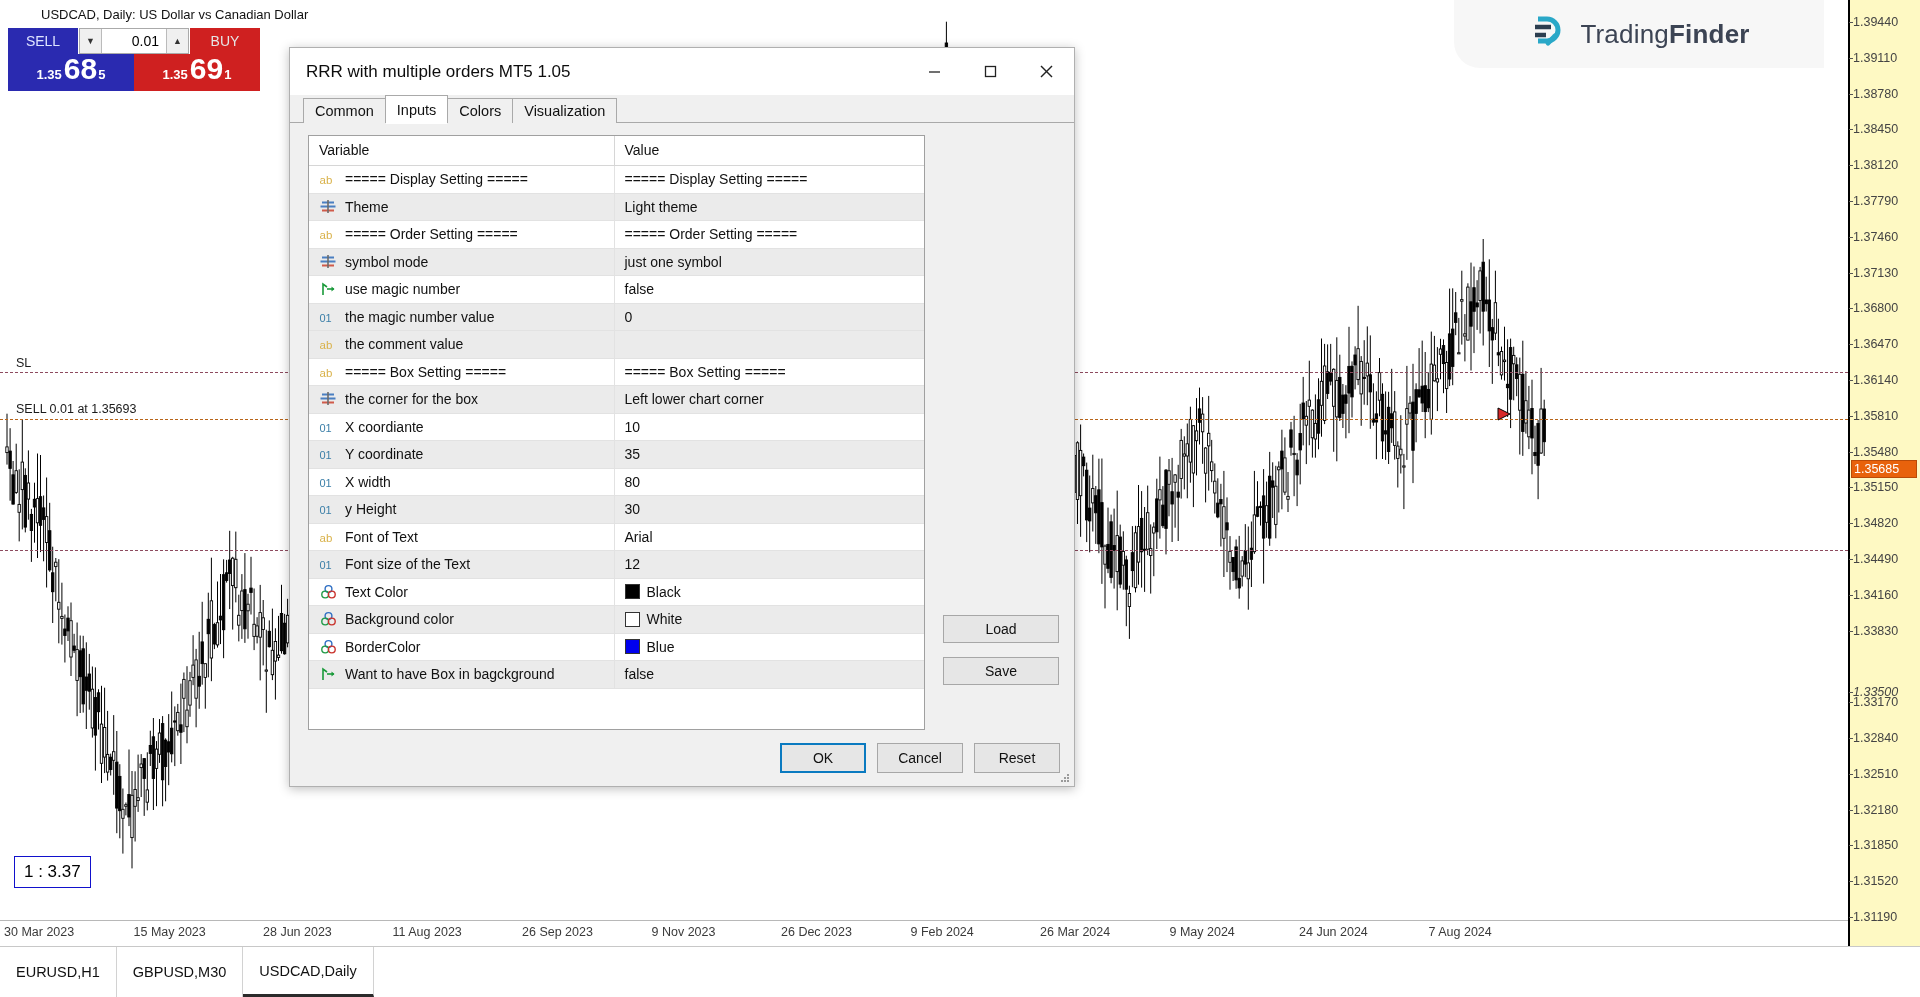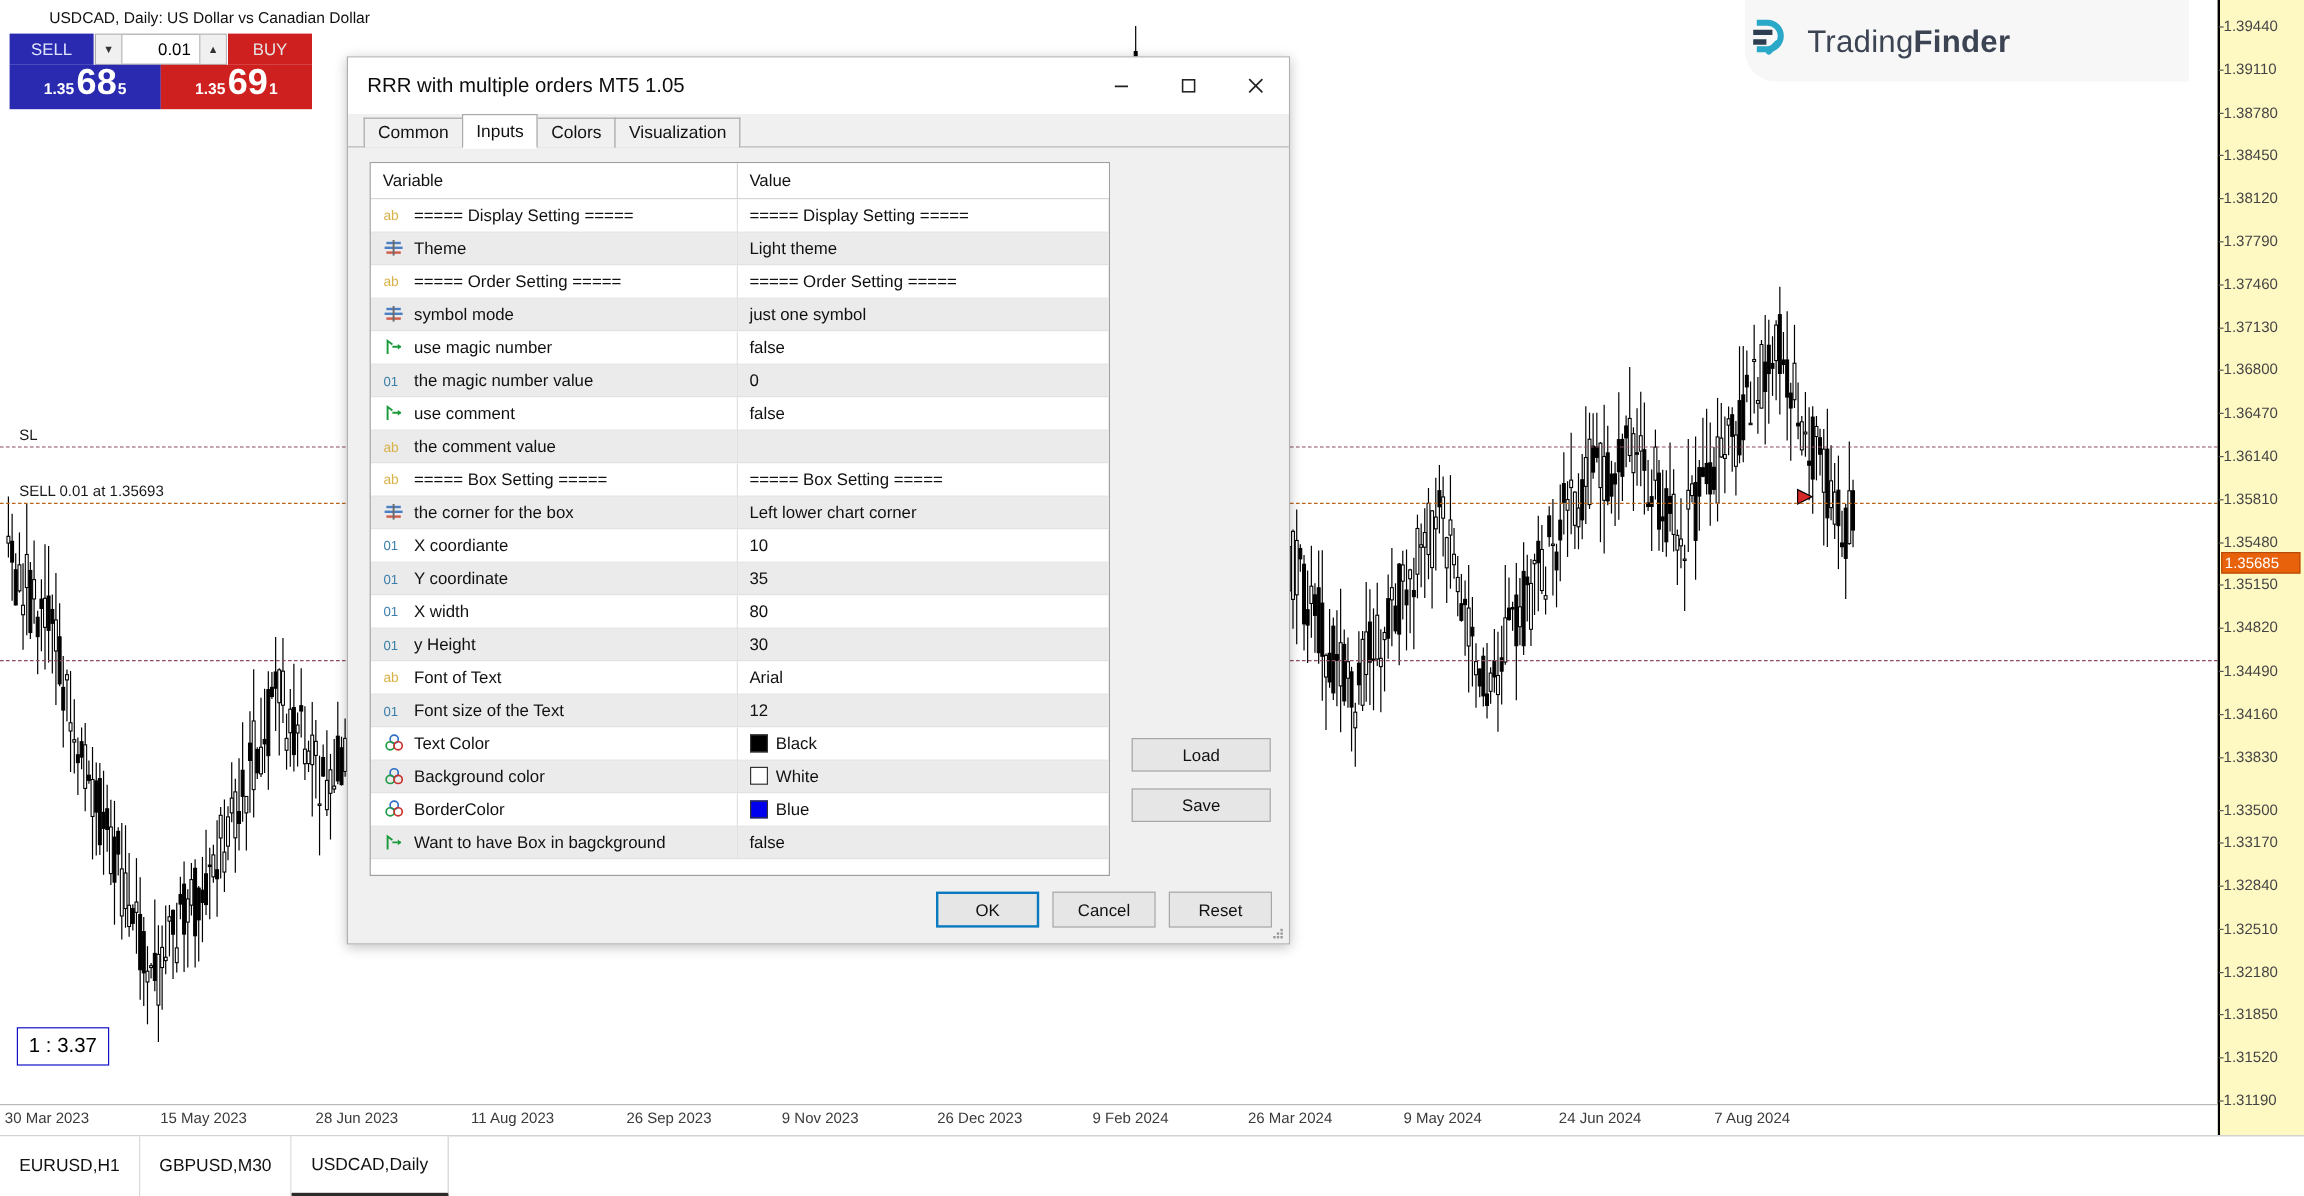--- a/index.html
+++ b/index.html
@@ -111,21 +111,21 @@
   .oc-price.sell { background: #2a2ab0; }
   .oc-price.buy  { background: #cf2020; }
   .oc-price .small { font-size: 13px; font-weight: bold; margin-right: 2px; }
   .oc-price .big   { font-size: 30px; font-weight: bold; line-height: 1; }
   .oc-price .sup   { font-size: 13px; font-weight: bold; vertical-align: super; margin-left: 1px; }
 
   
   #watermark {
     position: absolute; right: 96px; top: 0; width: 370px; height: 68px;
     background: #f7f7f7; border-bottom-left-radius: 26px;
-    display: flex; align-items: center; gap: 12px;
+    display: flex; align-items: center; justify-content: center; gap: 12px;
   }
   #wm-text { font-size: 26px; color: #3c4454; letter-spacing: .2px; }
   #wm-text b { font-weight: bold; }
 
   
   #dialog {
     position: absolute; left: 289px; top: 47px;
     width: 786px; height: 740px;
     background: #f0f0f0; border: 1px solid #b0b0b0;
     box-shadow: 0 2px 10px rgba(0,0,0,.25);
@@ -1282,21 +1282,21 @@
           <div class="price-tick" style="top: 308.4px;">1.36800</div>
           <div class="price-tick" style="top: 344.2px;">1.36470</div>
           <div class="price-tick" style="top: 380px;">1.36140</div>
           <div class="price-tick" style="top: 415.8px;">1.35810</div>
           <div class="price-tick" style="top: 451.6px;">1.35480</div>
           <div class="price-tick" style="top: 487.4px;">1.35150</div>
           <div class="price-tick" style="top: 523.2px;">1.34820</div>
           <div class="price-tick" style="top: 559px;">1.34490</div>
           <div class="price-tick" style="top: 594.8px;">1.34160</div>
           <div class="price-tick" style="top: 630.6px;">1.33830</div>
-          <div class="price-tick" style="top: 675px;">1.33500</div>
+          <div class="price-tick" style="top: 692px; font-style: italic;">1.33500</div>
           <div class="price-tick" style="top: 702.2px;">1.33170</div>
           <div class="price-tick" style="top: 738px;">1.32840</div>
           <div class="price-tick" style="top: 773.8px;">1.32510</div>
           <div class="price-tick" style="top: 809.6px;">1.32180</div>
           <div class="price-tick" style="top: 845.4px;">1.31850</div>
           <div class="price-tick" style="top: 881.2px;">1.31520</div>
           <div class="price-tick" style="top: 917px;">1.31190</div>
         </div>
       <div id="current-price" style="top: 469.142px;">1.35685</div>
     </div>
@@ -1510,37 +1510,20 @@
                     </svg>
                     <span>the magic number value</span>
                   </div>
                 </td>
                 <td>
                   <div class="val-inner">
                     <span>0</span>
                   </div>
                 </td>
               </tr>
-              <tr>
-                <td class="var-cell">
-                  <div class="var-inner">
-                    <svg class="type-icon" viewBox="0 0 19 16">
-                      <path d="M4 14 L4 3 L8 6" fill="none" stroke="#1a9a3a" stroke-width="1.6"></path>
-                      <path d="M8 8 L15 8" fill="none" stroke="#1a9a3a" stroke-width="1.6"></path>
-                      <path d="M12.5 5.6 L15.5 8 L12.5 10.4" fill="#1a9a3a"></path>
-                    </svg>
-                    <span>use comment</span>
-                  </div>
-                </td>
-                <td>
-                  <div class="val-inner">
-                    <span>false</span>
-                  </div>
-                </td>
-              </tr>
               <tr class="alt">
                 <td class="var-cell">
                   <div class="var-inner">
                     <svg class="type-icon" viewBox="0 0 19 16">
                       <text x="0.5" y="12.5" font-family="Liberation Sans, sans-serif" font-size="11.5" fill="#d9b24a">ab</text>
                     </svg>
                     <span>the comment value</span>
                   </div>
                 </td>
                 <td>

